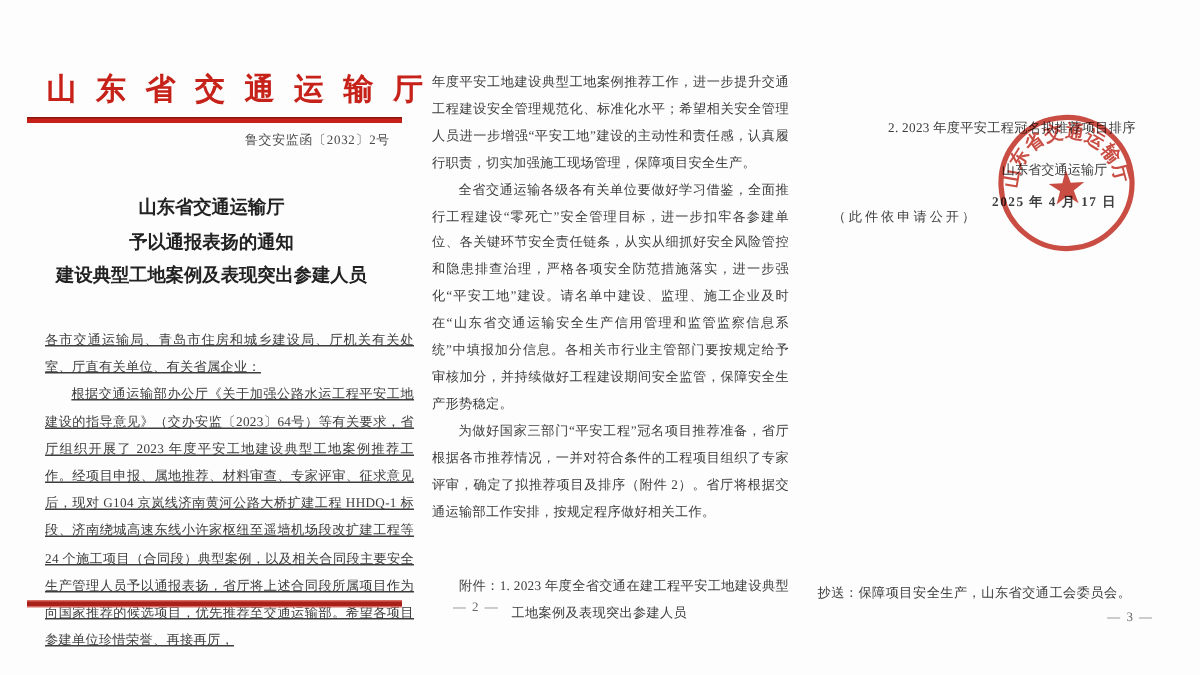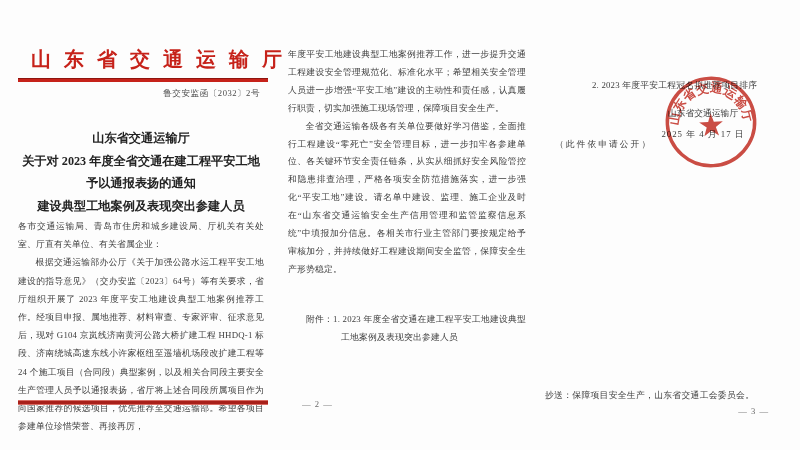--- a/index.html
+++ b/index.html
@@ -43,21 +43,21 @@
   .doc-title{
     position:absolute;top:127px;left:0;right:0;
     text-align:center;font-weight:bold;color:#222;
     font-size:12.2px;line-height:22.5px;
   }
   .body-text{
     font-size:8.8px;line-height:18.2px;
     text-align:justify;color:var(--ink);
     letter-spacing:0.2px;
   }
-  #page1 .body-text{position:absolute;top:217px;left:0;width:246px;}
+  #page1 .body-text{position:absolute;top:217px;left:12px;width:246px;text-decoration:underline;}
   .body-text p{margin:0;text-indent:2em;}
   .body-text p.no-indent{text-indent:0;}
   .red-rule-bottom{
     position:absolute;top:401px;left:0;width:250px;height:2.5px;
     background:#a8201a;
     box-shadow:0 1px 0 #d96a62, 0 -1px 0 #d96a62;
   }
 
   
   #page2 .body-text{position:absolute;top:46px;left:0;width:238px;line-height:17.9px;}
@@ -71,21 +71,21 @@
   
   .attachment2{
     position:absolute;top:52px;left:47px;
     font-size:8.8px;color:var(--ink);letter-spacing:.2px;margin-top:28px;
   }
   .sign-block{
     position:absolute;top:108px;left:88px;width:140px;
     text-align:center;font-size:8.8px;color:var(--ink);
   }
   .sign-block .signer{margin:0 0 9px 0;}
-  .sign-block .sign-date{margin:0;letter-spacing:1px;}
+  .sign-block .sign-date{margin:0;letter-spacing:1px;font-weight:bold;}
   .public-note{
     position:absolute;top:139px;left:10px;
     font-size:8.8px;color:var(--ink);letter-spacing:2px;font-family:Liberation Mono, monospace;
   }
   .seal{
     position:absolute;top:74px;left:118px;width:96px;height:96px;
     opacity:.88;mix-blend-mode:multiply;
     transform:rotate(-3deg);
   }
   .cc-line{
@@ -98,35 +98,35 @@
 <body>
 
 <div class="canvas">
 
   <div class="page" id="page1">
     <div class="org-name">山东省交通运输厅</div>
     <div class="red-rule-top"></div>
     <div class="doc-number">鲁交安监函〔2032〕2号</div>
     <div class="doc-title">
       <div>山东省交通运输厅</div>
-      <div>关于对 2023 年度全省交通在建工程平安工地</div>
       <div>予以通报表扬的通知</div>
       <div>建设典型工地案例及表现突出参建人员</div>
     </div>
     <div class="body-text">
       <p class="no-indent">各市交通运输局、青岛市住房和城乡建设局、厅机关有关处室、厅直有关单位、有关省属企业：</p>
       <p>根据交通运输部办公厅《关于加强公路水运工程平安工地建设的指导意见》（交办安监〔2023〕64号）等有关要求，省厅组织开展了 2023 年度平安工地建设典型工地案例推荐工作。经项目申报、属地推荐、材料审查、专家评审、征求意见后，现对 G104 京岚线济南黄河公路大桥扩建工程 HHDQ-1 标段、济南绕城高速东线小许家枢纽至遥墙机场段改扩建工程等 24 个施工项目（合同段）典型案例，以及相关合同段主要安全生产管理人员予以通报表扬，省厅将上述合同段所属项目作为向国家推荐的候选项目，优先推荐至交通运输部。希望各项目参建单位珍惜荣誉、再接再厉，</p>
     </div>
     <div class="red-rule-bottom"></div>
   </div>
 
   <div class="page" id="page2">
     <div class="body-text">
       <p class="no-indent">年度平安工地建设典型工地案例推荐工作，进一步提升交通工程建设安全管理规范化、标准化水平；希望相关安全管理人员进一步增强“平安工地”建设的主动性和责任感，认真履行职责，切实加强施工现场管理，保障项目安全生产。</p>
       <p>全省交通运输各级各有关单位要做好学习借鉴，全面推行工程建设“零死亡”安全管理目标，进一步扣牢各参建单位、各关键环节安全责任链条，从实从细抓好安全风险管控和隐患排查治理，严格各项安全防范措施落实，进一步强化“平安工地”建设。请名单中建设、监理、施工企业及时在“山东省交通运输安全生产信用管理和监管监察信息系统”中填报加分信息。各相关市行业主管部门要按规定给予审核加分，并持续做好工程建设期间安全监管，保障安全生产形势稳定。</p>
+      <p>为做好国家三部门“平安工程”冠名项目推荐准备，省厅根据各市推荐情况，一并对符合条件的工程项目组织了专家评审，确定了拟推荐项目及排序（附件 2）。省厅将根据交通运输部工作安排，按规定程序做好相关工作。</p>
       <div class="attachment">附件：1. 2023 年度全省交通在建工程平安工地建设典型工地案例及表现突出参建人员</div>
     </div>
     <div class="page-num">— 2 —</div>
   </div>
 
   <div class="page" id="page3">
     <div class="attachment2">2. 2023 年度平安工程冠名拟推荐项目排序</div>
 
     <div class="sign-block">
       <p class="signer">山东省交通运输厅</p>

